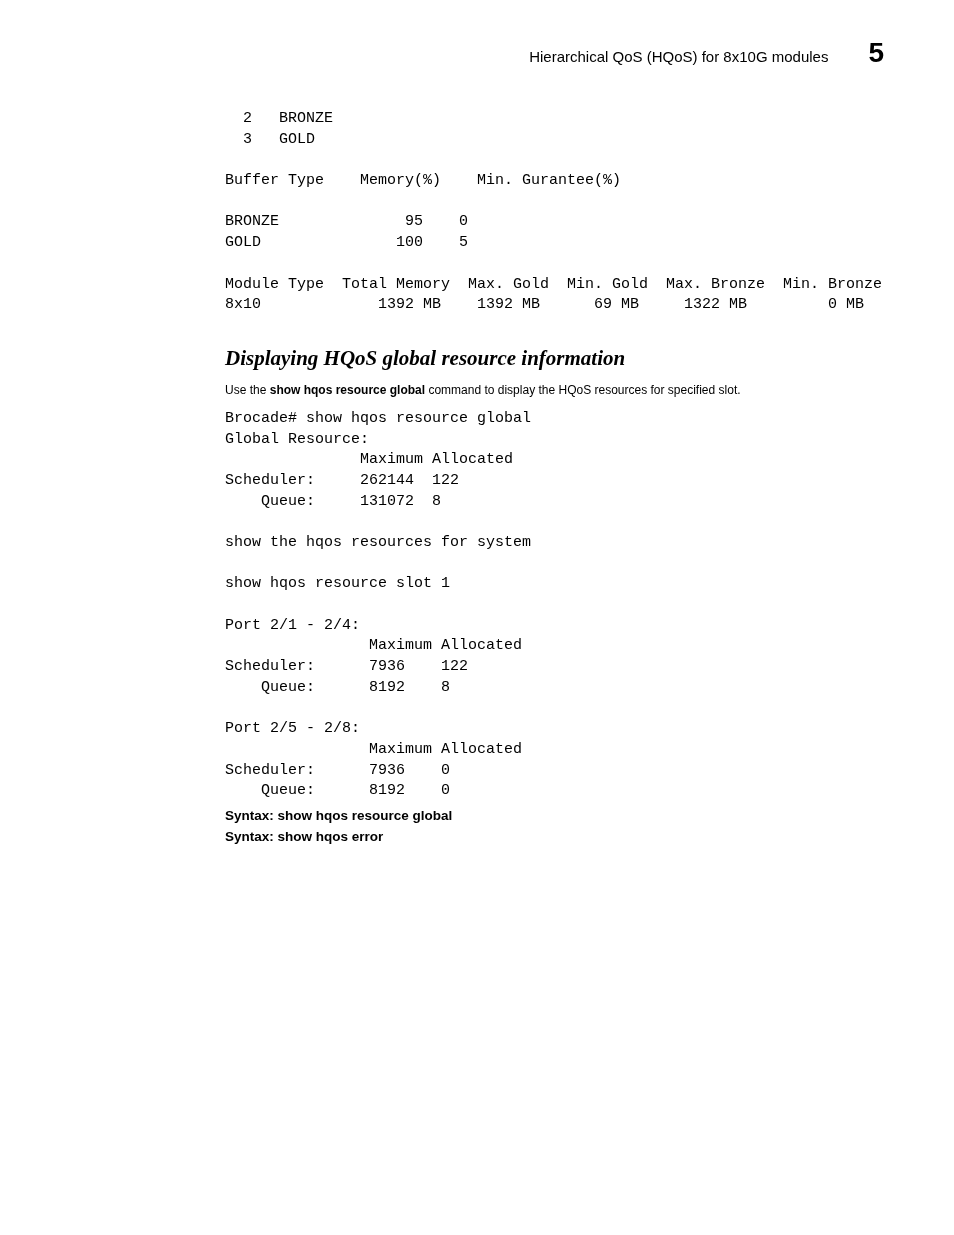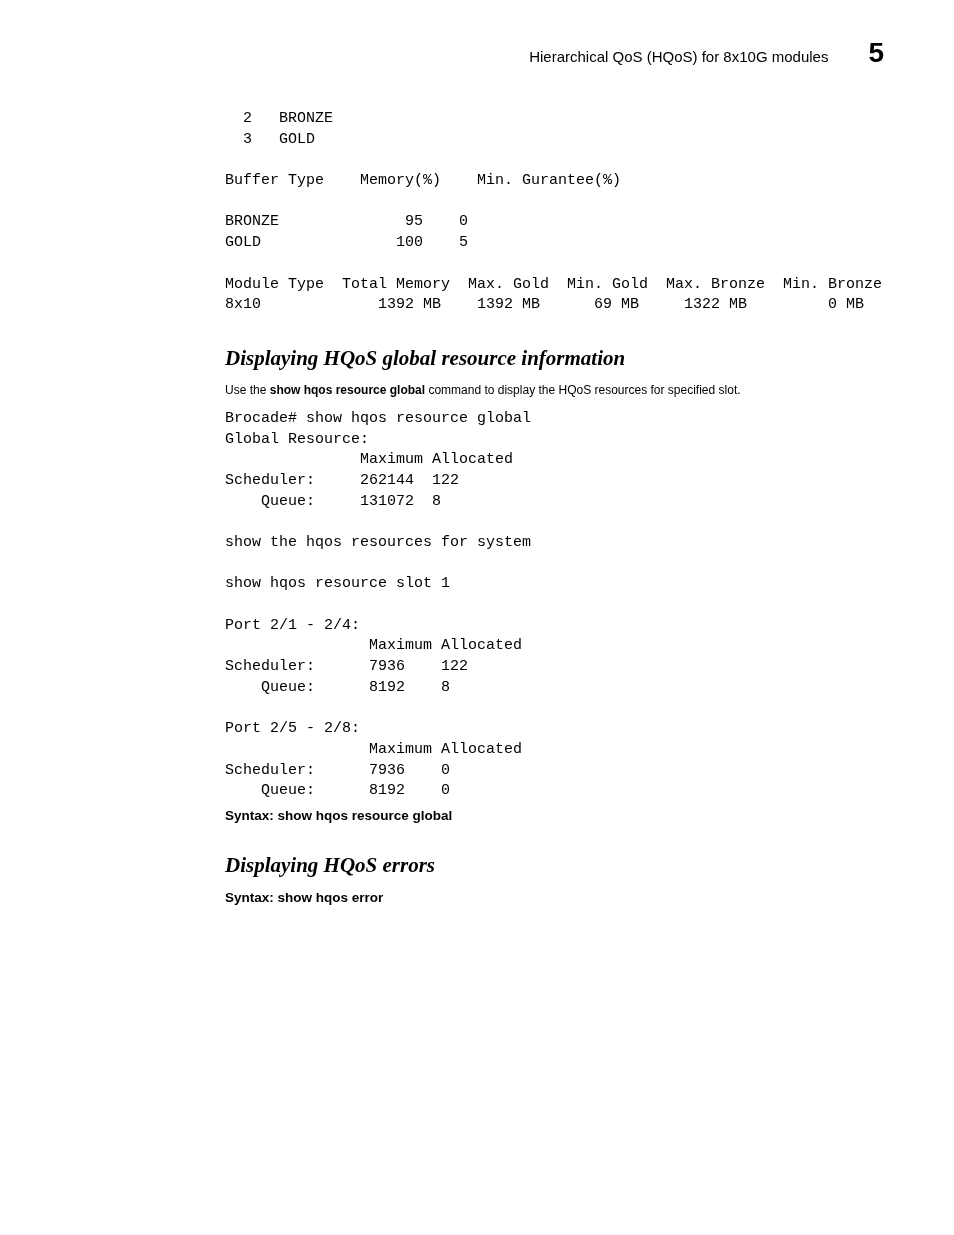--- a/index.html
+++ b/index.html
@@ -108,21 +108,20 @@
 
 Port 2/5 - 2/8:
                 Maximum Allocated
 Scheduler:      7936    0
     Queue:      8192    0</pre>
 
   <div class="syntax-line">
     <span class="bold">Syntax:  </span><span class="bold">show hqos resource global</span>
   </div>
 
-  <div class="section-heading">Displaying HQoS errors</div>
 
 
 
   <div class="syntax-line">
     <span class="bold">Syntax:  </span><span class="bold">show hqos error</span>
   </div>
 
 </div>
 
 </body></html>

